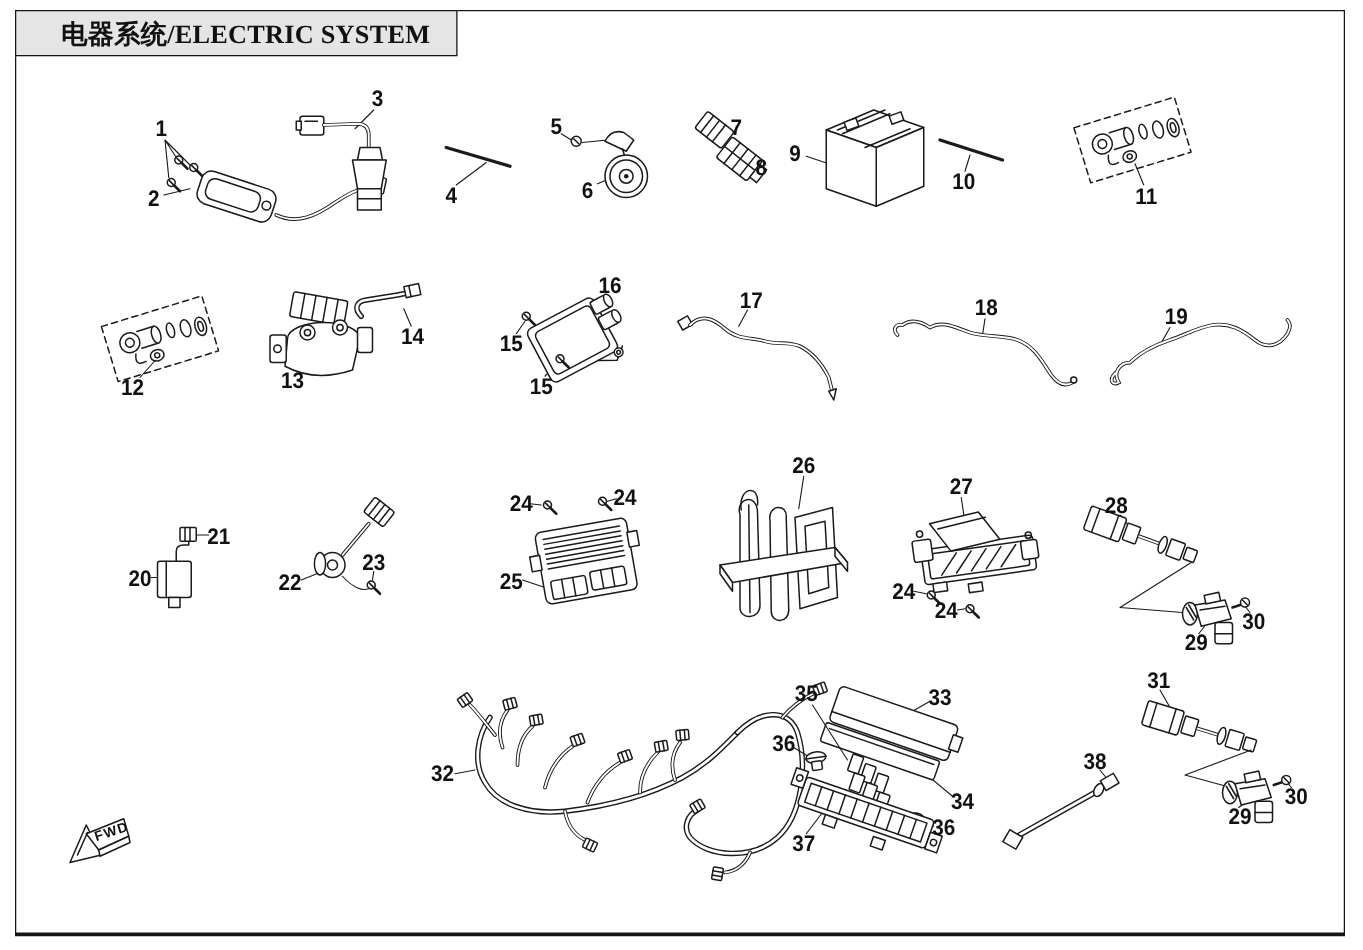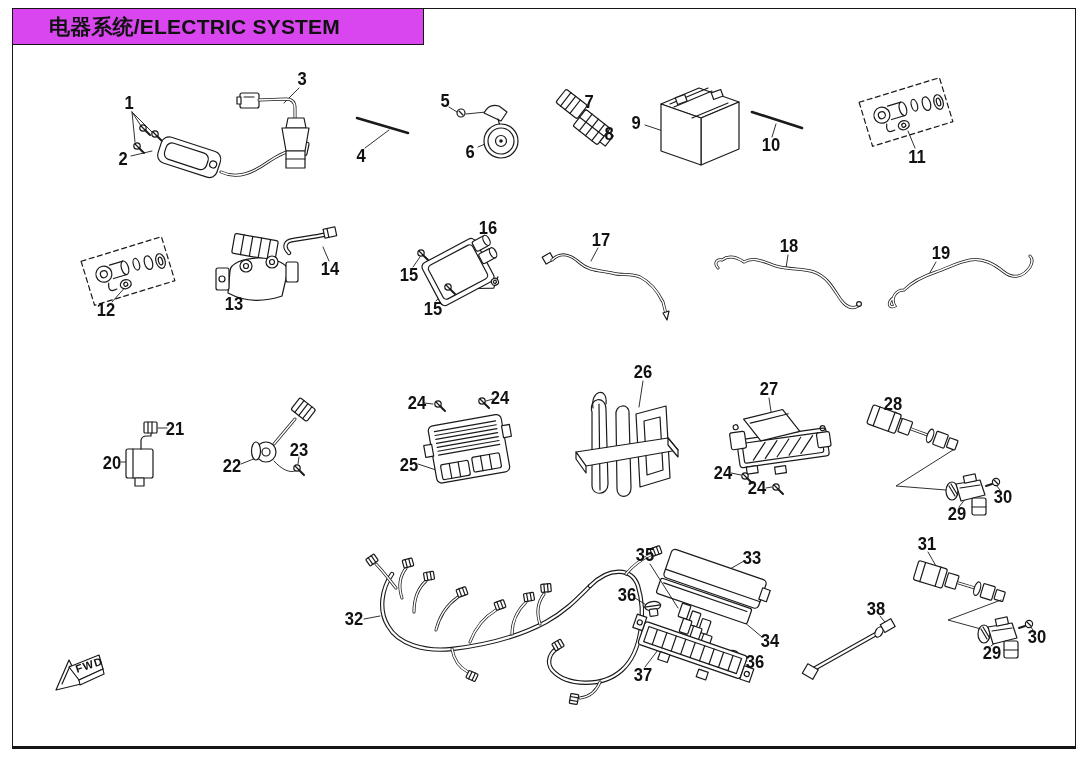--- a/index.html
+++ b/index.html
@@ -1,21 +1,21 @@
 <!DOCTYPE html>
 <html><head>
 <meta charset="utf-8">
 <style>
   html,body{margin:0;padding:0;background:#fff;}
   .page{position:relative;width:1090px;height:760px;background:#fff;overflow:hidden;
         font-family:"Liberation Sans",sans-serif;color:#111;}
   .frame{position:absolute;left:12px;top:8px;width:1064px;height:741px;
          border:1.6px solid #151515;border-bottom:3px solid #151515;box-sizing:border-box;}
-  .title-box{position:absolute;left:12px;top:8px;width:412px;height:37px;
-             border:1.6px solid #151515;box-sizing:border-box;display:flex;align-items:center;background:#d946ef;}
+  .title-box{position:absolute;left:12px;top:8px;width:354px;height:37px;
+             border:1.6px solid #151515;box-sizing:border-box;display:flex;align-items:center;background:#e5e5e5;font-family:Liberation Serif, serif;}
   .title{font-weight:bold;font-size:21px;padding-left:36px;letter-spacing:.2px;white-space:nowrap;}
   .art{position:absolute;left:0;top:0;}
   .callout-layer{position:absolute;left:0;top:0;width:100%;height:100%;pointer-events:none;}
   .callout{position:absolute;transform:translate(-50%,-50%) scaleX(.92);
            font-weight:bold;font-size:18px;line-height:1;color:#111;}
   
   .ln{fill:none;stroke:#1a1a1a;stroke-width:1.2;stroke-linecap:round;stroke-linejoin:round;}
   .thin{stroke-width:0.9;}
   .sw2{stroke-width:2;}
   .thick{stroke-width:2.6;}

